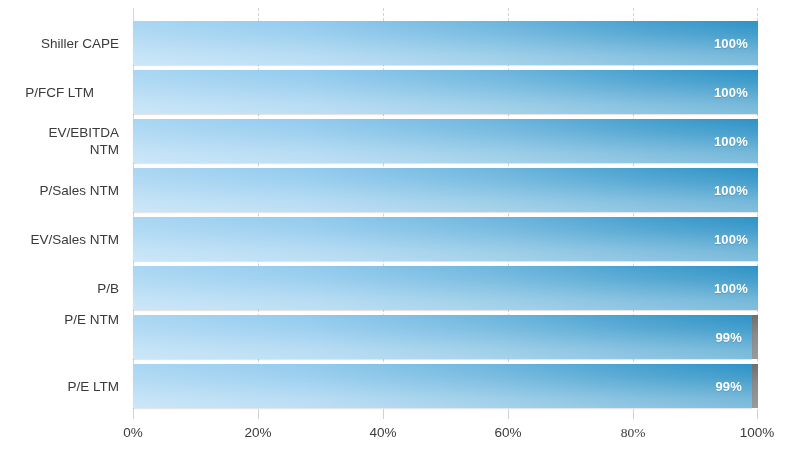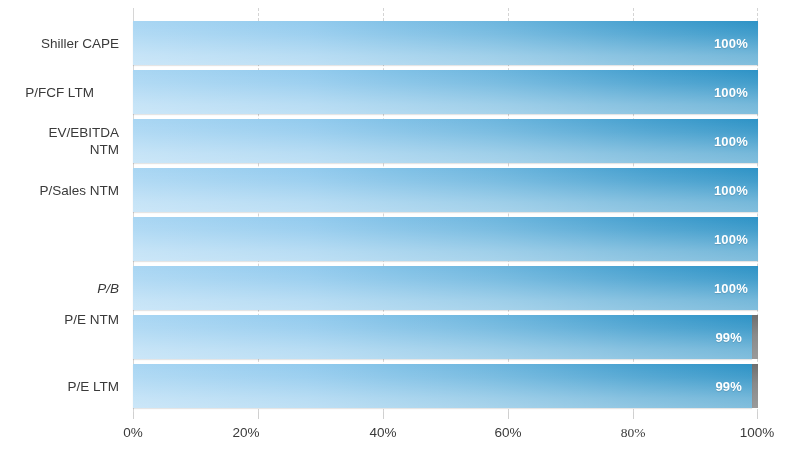--- a/index.html
+++ b/index.html
@@ -162,21 +162,26 @@
       <div>
         <span>P/Sales NTM</span>
       </div>
     </div>
     <div class="label-cell" style="top:111px;">
       <div>
         <span>EV/EBITDA</span>
         <span>NTM</span>
       </div>
     </div>
-    <div class="label-cell" style="top:258px;font-style:italic;">
+    <div class="label-cell" style="top:209px;">
+      <div>
+        <span>EV/Sales NTM</span>
+      </div>
+    </div>
+    <div class="label-cell" style="top:258px;">
       <div>
         <span>P/B</span>
       </div>
     </div>
     <div class="label-cell" style="top:289px;">
       <div>
         <span>P/E NTM</span>
       </div>
     </div>
     <div class="label-cell" style="top:356px;">
@@ -274,20 +279,20 @@
 
   <div id="x-axis">
     <div class="tick-mark" style="left:0px;"></div>
     <div class="tick-mark" style="left:125px;"></div>
     <div class="tick-mark" style="left:250px;"></div>
     <div class="tick-mark" style="left:375px;"></div>
     <div class="tick-mark" style="left:500px;"></div>
     <div class="tick-mark" style="left:624px;"></div>
 
     <div class="tick-label" style="left:0px;">0%</div>
-    <div class="tick-label" style="left:113px;">20%</div>
+    <div class="tick-label" style="left:125px;">20%</div>
     <div class="tick-label" style="left:250px;">40%</div>
     <div class="tick-label" style="left:375px;">60%</div>
     <div class="tick-label" style="left:500px;font-family:Liberation Serif, serif;">80%</div>
     <div class="tick-label" style="left:624px;">100%</div>
   </div>
 
 </div>
 
 </body></html>

